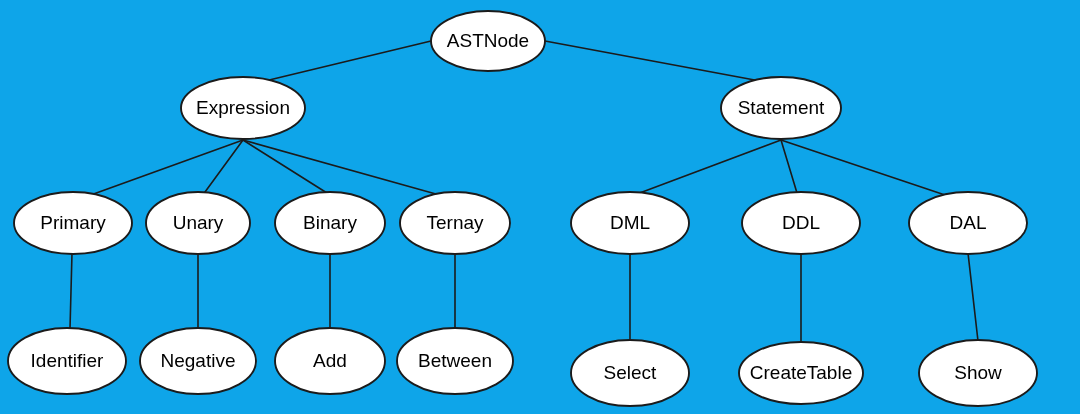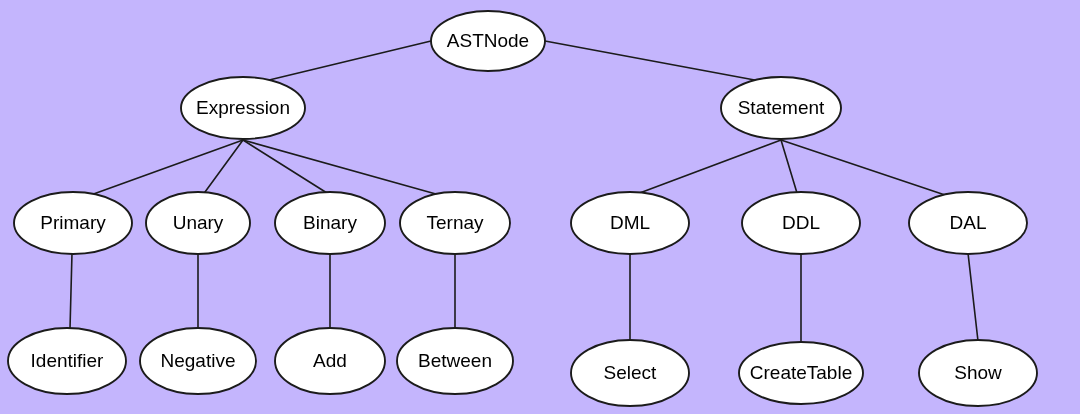--- a/index.html
+++ b/index.html
@@ -4,21 +4,21 @@
 <style>
   html, body {
     margin: 0;
     padding: 0;
     background: #ffffff;
   }
   #diagram-root {
     position: relative;
     width: 1080px;
     height: 414px;
-    background: #c4b5fd;
+    background: #0ea5e9;
     font-family: "Liberation Sans", sans-serif;
     overflow: hidden;
   }
   svg#ast-svg {
     display: block;
     width: 1080px;
     height: 414px;
   }
   .edge {
     stroke: #1b1b1b;

